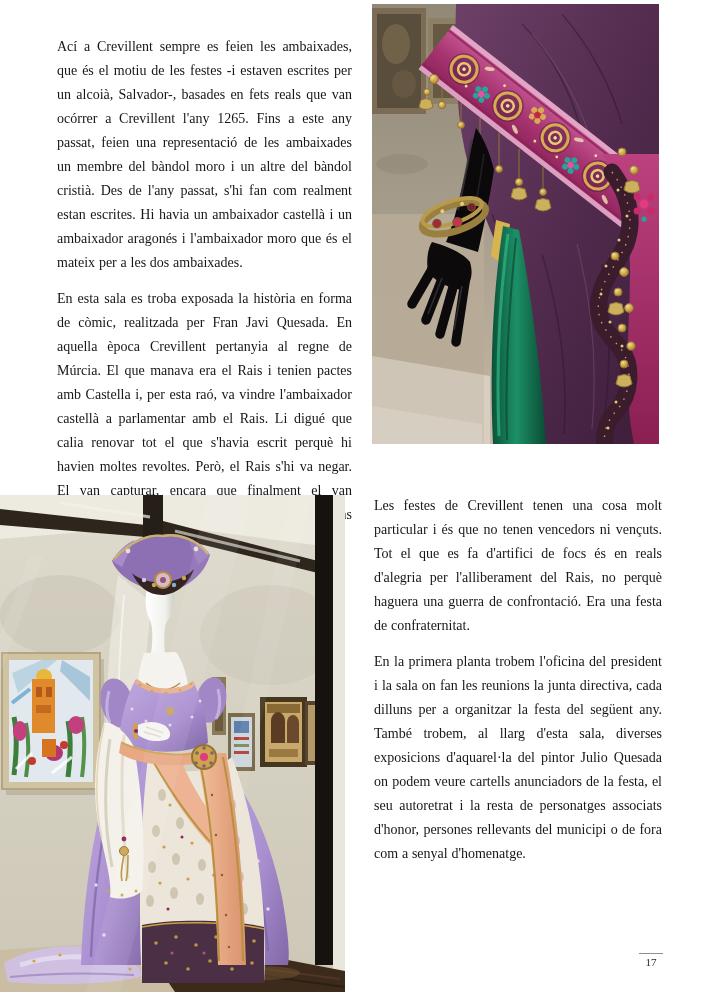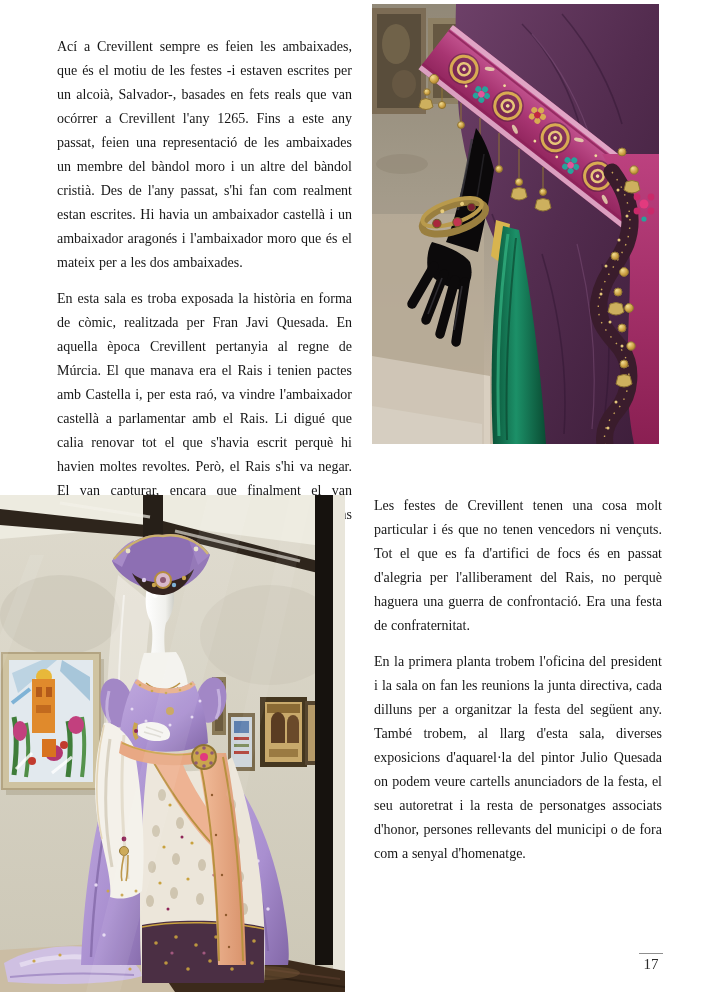--- a/index.html
+++ b/index.html
@@ -20,21 +20,21 @@
     word-spacing:0.02em;
   }
   .textcol p:last-child{margin-bottom:0;}
   .col-left{left:57px;top:35px;width:295px;}
   .col-right{left:374px;top:494px;width:288px;}
   figure.photo{position:absolute;margin:0;padding:0;overflow:hidden;}
   .photo-a{left:372px;top:4px;width:287px;height:440px;}
   .photo-b{left:0;top:495px;width:345px;height:497px;}
   .page-num{
     position:absolute;left:639px;top:953px;width:24px;
-    text-align:center;font-size:15px;color:#2a2a2a;
+    text-align:center;font-size:11px;color:#2a2a2a;
     border-top:1px solid #8f8f8f;padding-top:2px;
   }
   svg{display:block;}
 </style>
 </head>
 <body>
 
 <div class="page">
 
   <div class="textcol col-left">
@@ -602,19 +602,19 @@
 
     <g>
       <polygon points="208,0 252,0 120,497 86,497" fill="#ffffff" opacity="0.07"></polygon>
       <polygon points="290,0 312,0 240,320 226,300" fill="#ffffff" opacity="0.06"></polygon>
       <polygon points="30,60 44,60 0,180 0,140" fill="#ffffff" opacity="0.08"></polygon>
     </g>
   </svg>
   </figure>
 
   <div class="textcol col-right">
-    <p>Les festes de Crevillent tenen una cosa molt particular i és que no tenen vencedors ni vençuts. Tot el que es fa d'artifici de focs és en passat d'alegria per l'alliberament del Rais, no perquè haguera una guerra de confrontació. Era una festa de confraternitat.</p>
+    <p>Les festes de Crevillent tenen una cosa molt particular i és que no tenen vencedors ni vençuts. Tot el que es fa d'artifici de focs és en reals d'alegria per l'alliberament del Rais, no perquè haguera una guerra de confrontació. Era una festa de confraternitat.</p>
     <p>En la primera planta trobem l'oficina del president i la sala on fan les reunions la junta directiva, cada dilluns per a organitzar la festa del següent any. També trobem, al llarg d'esta sala, diverses exposicions d'aquarel·la del pintor Julio Quesada on podem veure cartells anunciadors de la festa, el seu autoretrat i la resta de personatges associats d'honor, persones rellevants del municipi o de fora com a senyal d'homenatge.</p>
   </div>
 
   <div class="page-num">17</div>
 
 </div>
 
 </body></html>

